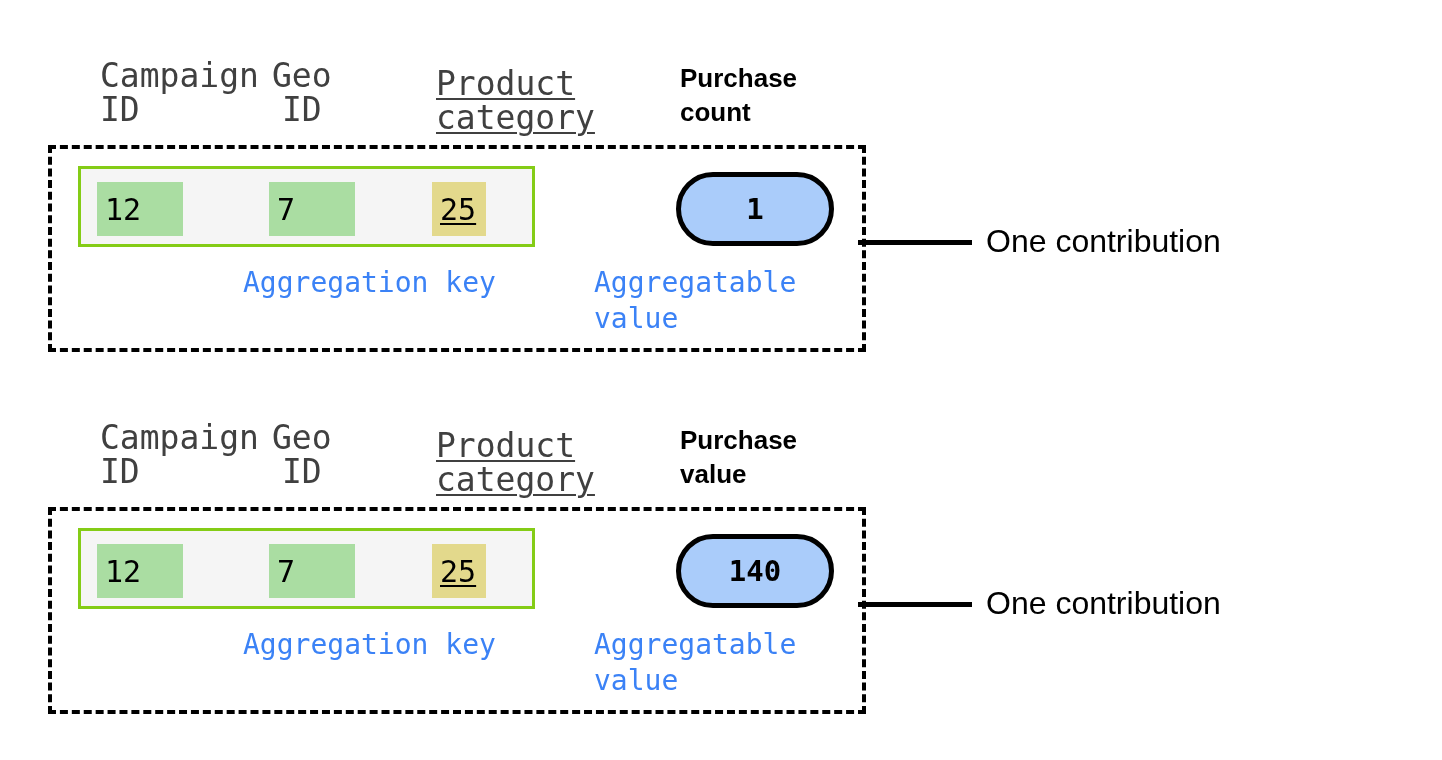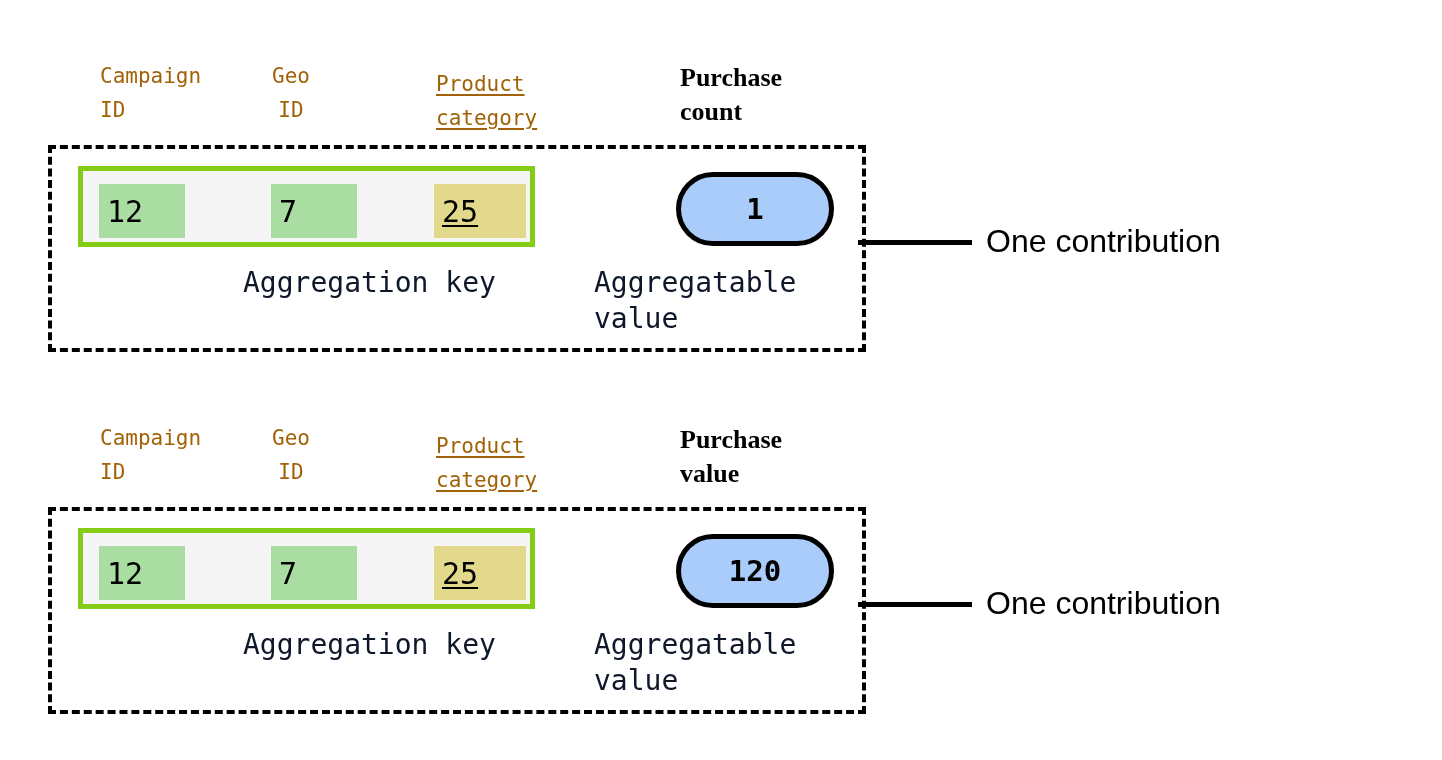--- a/index.html
+++ b/index.html
@@ -32,33 +32,33 @@
   .col-headers {
     position: absolute;
     left: 0;
     top: 59px;
     width: 1442px;
     height: 80px;
   }
   .col-head {
     position: absolute;
     font-family: "DejaVu Sans Mono", monospace;
-    font-size: 21px;
+    font-size: 33px;
     line-height: 34px;
-    color: #a16207;
+    color: #404040;
     white-space: pre;
     letter-spacing: 0px;
   }
   .col-head.campaign { left: 100px; top: 0px; }
   .col-head.geo      { left: 272px; top: 0px; text-align: center; }
   .col-head.product  { left: 436px; top: 8px; text-decoration: underline; text-underline-offset: 3px; text-decoration-thickness: 2px; }
 
   .col-head-bold {
     position: absolute;
-    font-family: Liberation Serif, serif;
+    font-family: Liberation Sans, sans-serif;
     font-weight: bold;
     font-size: 26px;
     line-height: 34px;
     color: #000000;
     white-space: pre;
     left: 680px;
     top: 2px;
   }
 
   
@@ -74,39 +74,39 @@
   }
 
   
   .key-strip {
     position: absolute;
     left: 78px;
     top: 166px;
     width: 457px;
     height: 81px;
     box-sizing: border-box;
-    border: 5px solid #84cc16;
+    border: 3px solid #84cc16;
     background: #f5f5f5;
   }
   .chip {
     position: absolute;
     top: 13px;
     height: 54px;
     display: flex;
     align-items: center;
     justify-content: flex-start;
     font-family: "DejaVu Sans Mono", monospace;
     font-size: 30px;
     color: #000000;
     box-sizing: border-box;
     padding-left: 8px;
   }
   .chip.c1 { left: 16px; width: 86px; background: #aadda2; }
   .chip.c2 { left: 188px; width: 86px; background: #aadda2; }
-  .chip.c3 { left: 351px; width: 92px; background: #e3d98c; }
+  .chip.c3 { left: 351px; width: 54px; background: #e3d98c; }
   .chip.c3 .chip-val {
     text-decoration: underline;
     text-underline-offset: 3px;
     text-decoration-thickness: 2px;
   }
 
   
   .value-oval {
     position: absolute;
     left: 676px;
@@ -125,21 +125,21 @@
     font-size: 29px;
     color: #000000;
   }
 
   
   .anno {
     position: absolute;
     font-family: "DejaVu Sans Mono", monospace;
     font-size: 28px;
     line-height: 36px;
-    color: #0f172a;
+    color: #3b82f6;
     white-space: pre;
   }
   .anno.agg-key {
     left: 243px;
     top: 265px;
   }
   .anno.agg-value {
     left: 594px;
     top: 265px;
     width: 236px;
@@ -229,21 +229,21 @@
         <span class="chip-val">12</span>
       </div>
       <div class="chip c2">
         <span class="chip-val">7</span>
       </div>
       <div class="chip c3">
         <span class="chip-val">25</span>
       </div>
     </div>
 
-    <div class="value-oval">120</div>
+    <div class="value-oval">140</div>
 
     <div class="anno agg-key">Aggregation key</div>
     <div class="anno agg-value">Aggregatable
 value</div>
 
     <div class="leader-line"></div>
     <div class="caption">One contribution</div>
   </div>
 
 </div>

